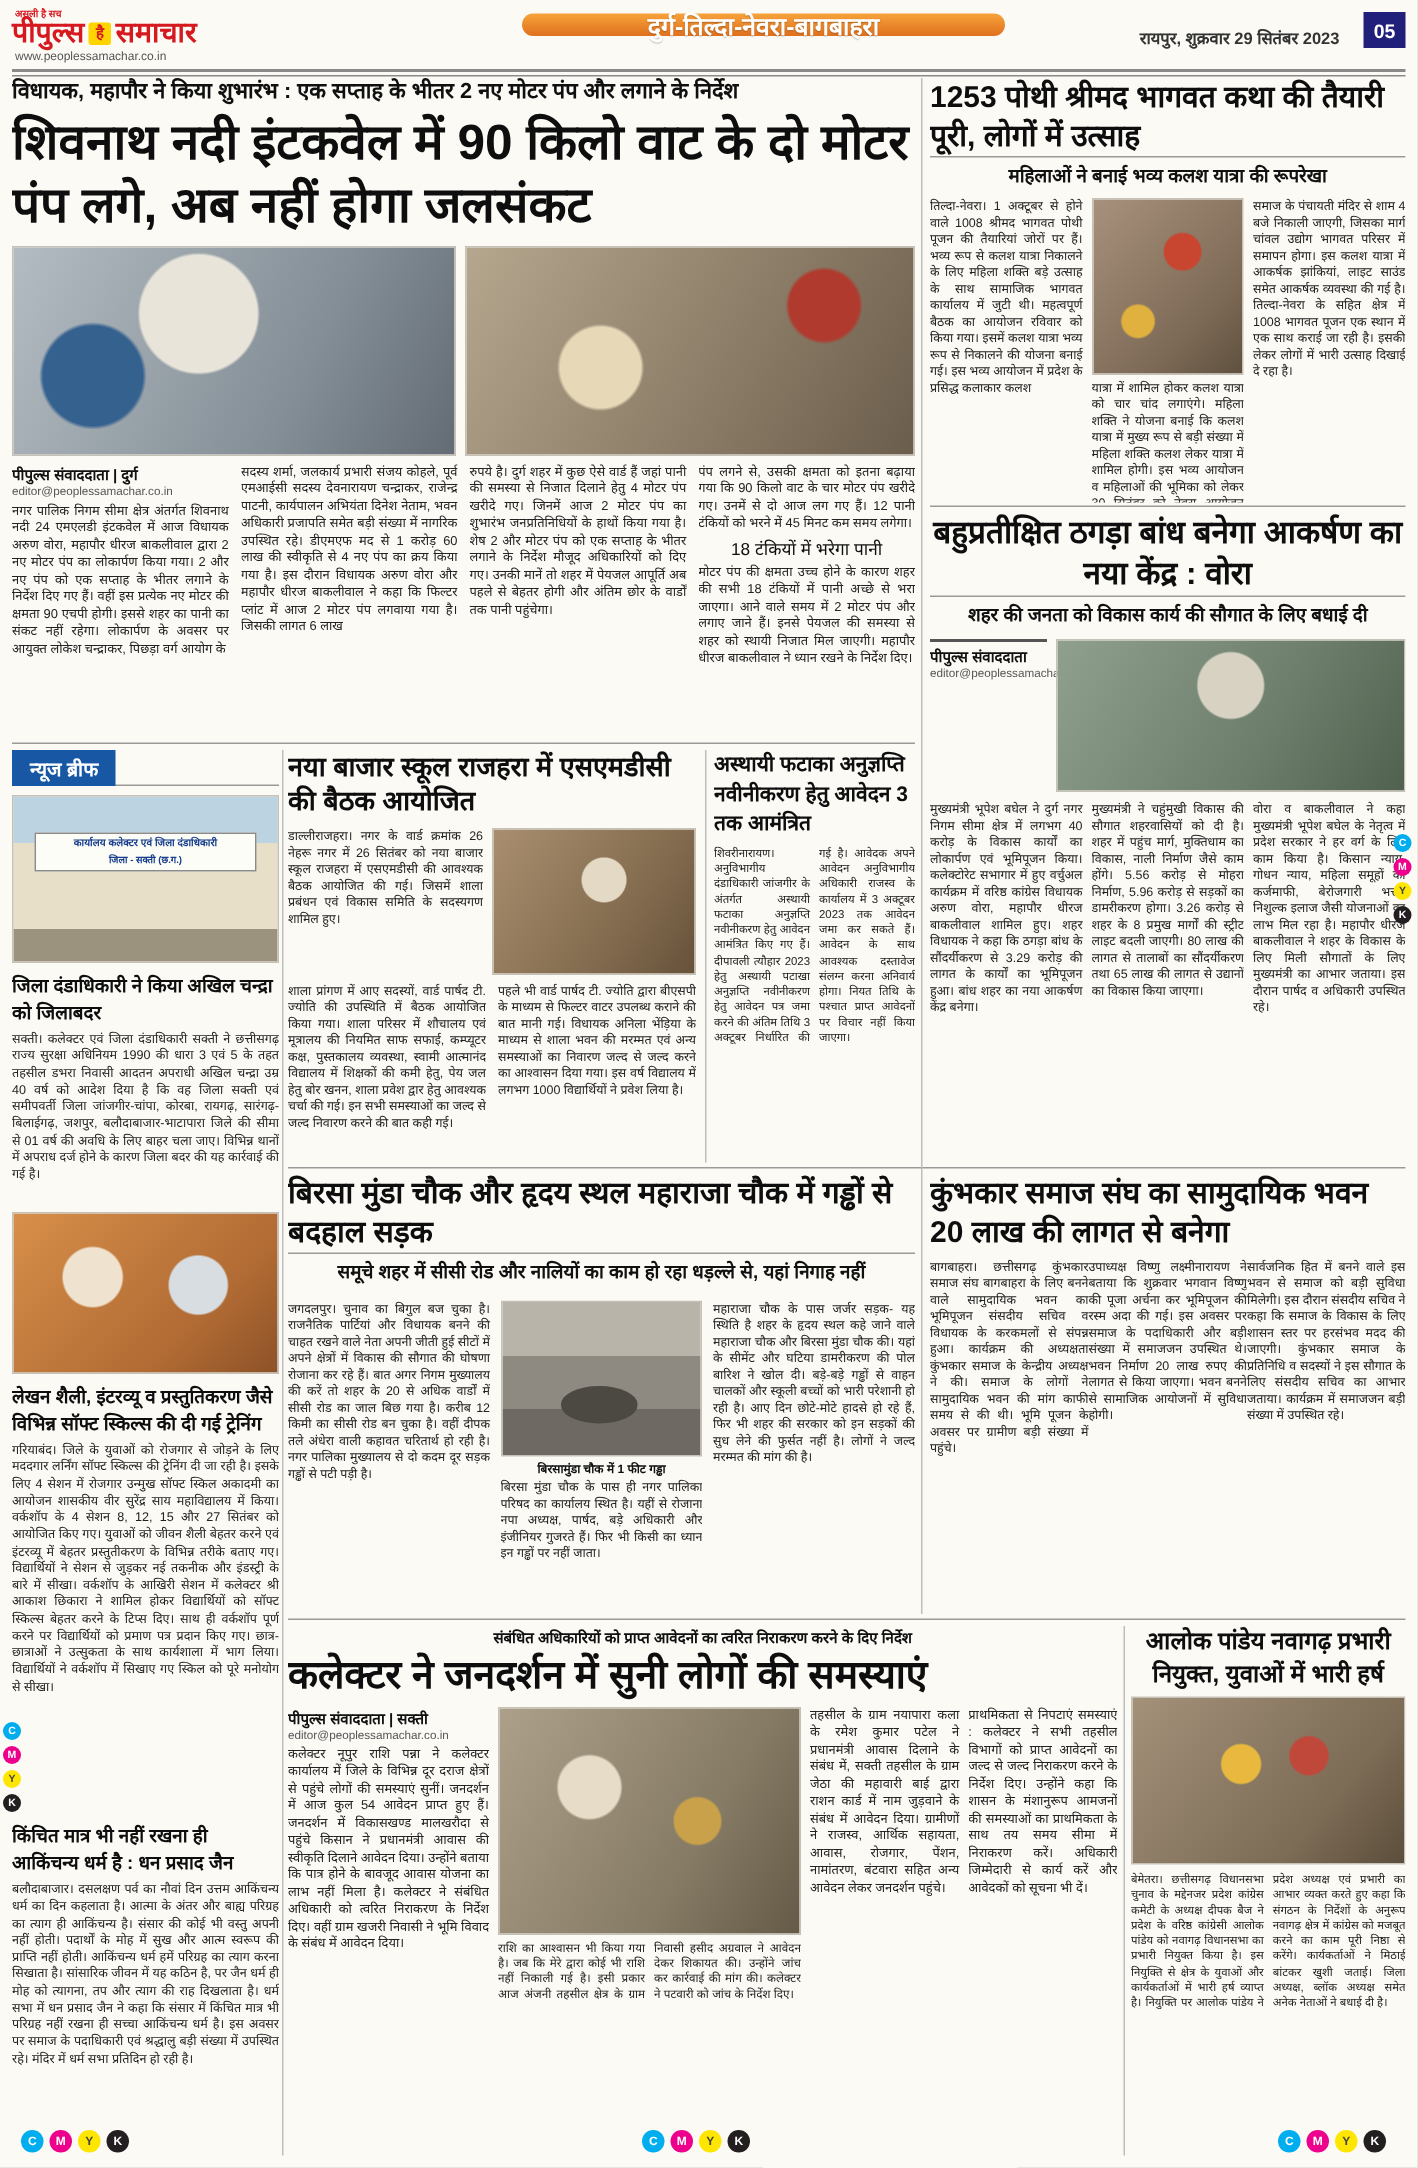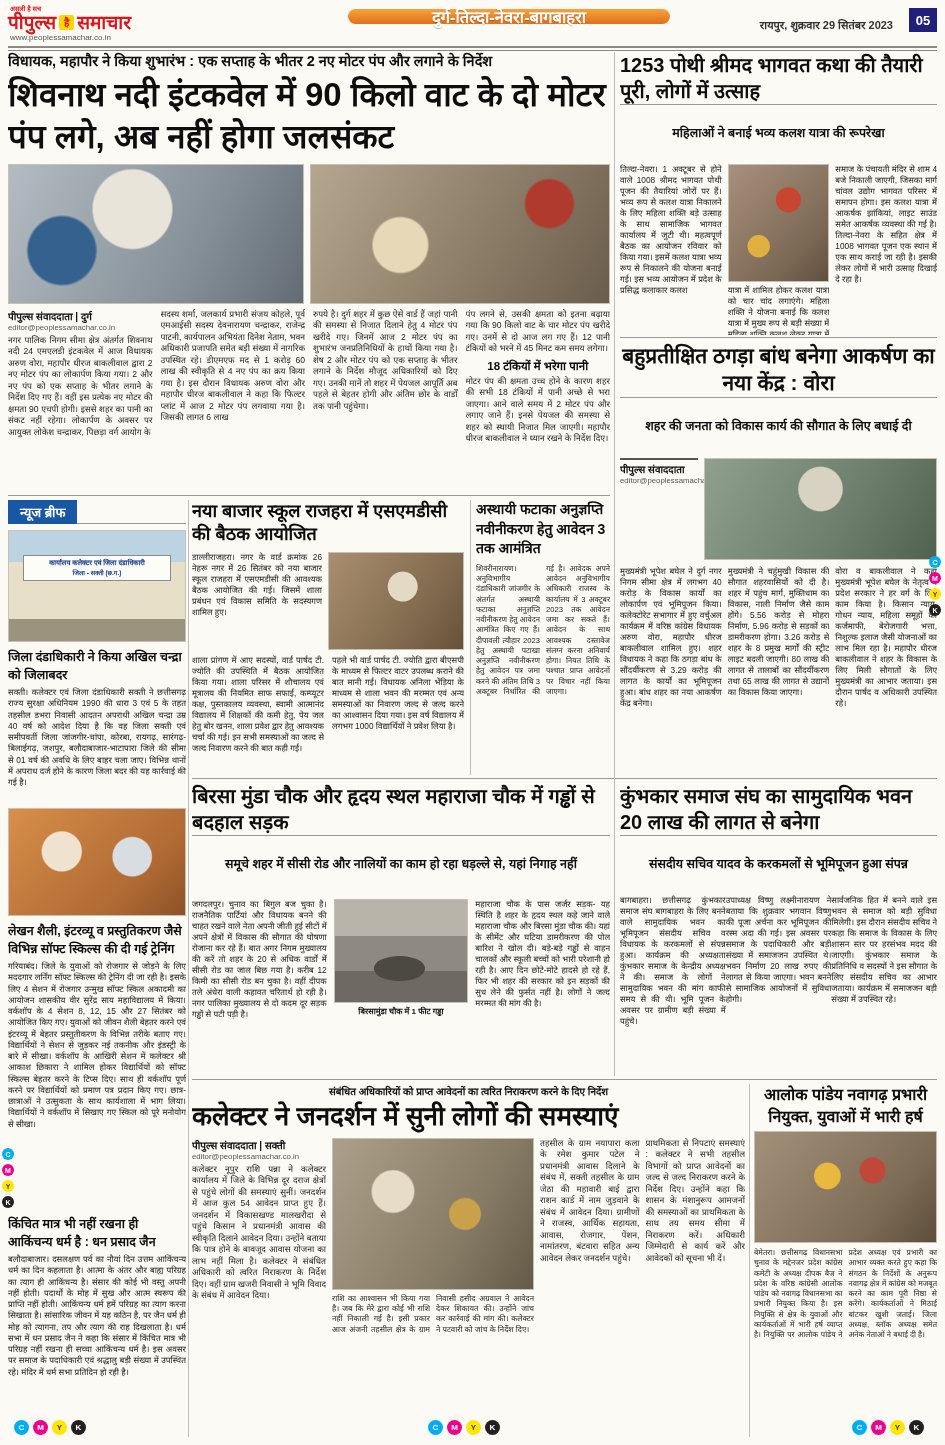--- a/index.html
+++ b/index.html
@@ -19,28 +19,28 @@
         background:linear-gradient(180deg,#f7a33b,#e0701d);color:#fff;font-weight:bold;font-size:16.5px;
         display:flex;align-items:center;justify-content:center;text-shadow:0 1px 1px rgba(0,0,0,.25)}
   .dateline{position:absolute;right:44px;top:13px;font-size:11px;font-weight:bold;color:#333}
   .page-badge{position:absolute;right:0;top:4px;width:28px;height:24px;background:#20207a;color:#fff;
         font-size:13px;font-weight:bold;display:flex;align-items:center;justify-content:center}
   .masthead-rule{position:absolute;left:8px;right:8px;top:46px;height:5px;
         border-top:2px solid #8a8a8a;border-bottom:1px solid #8a8a8a}
   
   .kicker{font-size:14.5px;font-weight:bold;color:#101010;line-height:1.3}
   .headline{font-weight:bold;color:#0e0e0e}
-  .deck{font-weight:bold;font-size:12.5px;color:#111;text-align:center;padding:19px 0;
+  .deck{font-weight:bold;font-size:12.5px;color:#111;text-align:center;padding:3px 0;
         border-top:1px solid #9a9a9a}
   .body-text{font-size:8.6px;line-height:1.34;text-align:justify;color:#222;overflow:hidden}
   .cols{display:flex;gap:8px}
   .col{flex:1;min-width:0}
   .byline-name{font-size:10px;font-weight:bold;color:#111}
   .byline-mail{font-size:7.8px;color:#555;margin-bottom:3px}
-  .subhead{font-size:11.5px;font-weight:bold;text-align:center;margin:3px 0;color:#0e0e0e}
+  .subhead{font-size:11.5px;font-weight:normal;text-align:center;margin:3px 0;color:#0e0e0e}
   .rule-h{position:absolute;height:1px;background:#9a9a9a}
   .rule-v{position:absolute;width:1px;background:#bdbdbd}
   
   .ph{position:relative;overflow:hidden;border:1px solid #c6c1b6;background:#9a948a}
   .ph-machine{background:radial-gradient(circle at 18% 62%,#35618f 0 13%,transparent 14%),
      radial-gradient(circle at 42% 32%,#e8e4da 0 20%,transparent 21%),
      linear-gradient(115deg,#b3bcc2,#848e96 65%,#636c74)}
   .ph-crowd{background:radial-gradient(circle at 80% 28%,#b03a2e 0 9%,transparent 10%),
      radial-gradient(circle at 30% 58%,#e7d9b8 0 12%,transparent 13%),
      linear-gradient(120deg,#b5a68e,#8a7b66 60%,#6b5d4c)}
@@ -254,30 +254,30 @@
   <section class="sec-birsa">
     <h2 class="headline">बिरसा मुंडा चौक और हृदय स्थल महाराजा चौक में गड्ढों से बदहाल सड़क</h2>
     <div class="deck">समूचे शहर में सीसी रोड और नालियों का काम हो रहा धड़ल्ले से, यहां निगाह नहीं</div>
     <div class="cols">
       <div class="col">
           <p class="small-text">जगदलपुर। चुनाव का बिगुल बज चुका है। राजनैतिक पार्टियां और विधायक बनने की चाहत रखने वाले नेता अपनी जीती हुई सीटों में अपने क्षेत्रों में विकास की सौगात की घोषणा रोजाना कर रहे हैं। बात अगर निगम मुख्यालय की करें तो शहर के 20 से अधिक वार्डों में सीसी रोड का जाल बिछ गया है। करीब 12 किमी का सीसी रोड बन चुका है। वहीं दीपक तले अंधेरा वाली कहावत चरितार्थ हो रही है। नगर पालिका मुख्यालय से दो कदम दूर सड़क गड्ढों से पटी पड़ी है।</p>
         </div>
       <div class="col">
         <div class="ph ph-road" style="width:100%;height:104px"></div>
         <div class="photo-caption">बिरसामुंडा चौक में 1 फीट गड्ढा</div>
+        <p class="small-text">बिरसा मुंडा चौक के पास ही नगर पालिका परिषद का कार्यालय स्थित है। यहीं से रोजाना नपा अध्यक्ष, पार्षद, बड़े अधिकारी और इंजीनियर गुजरते हैं। फिर भी किसी का ध्यान इन गड्ढों पर नहीं जाता।</p>
       </div>
       <div class="col">
           <p class="small-text">महाराजा चौक के पास जर्जर सड़क- यह स्थिति है शहर के हृदय स्थल कहे जाने वाले महाराजा चौक और बिरसा मुंडा चौक की। यहां के सीमेंट और घटिया डामरीकरण की पोल बारिश ने खोल दी। बड़े-बड़े गड्ढों से वाहन चालकों और स्कूली बच्चों को भारी परेशानी हो रही है। आए दिन छोटे-मोटे हादसे हो रहे हैं, फिर भी शहर की सरकार को इन सड़कों की सुध लेने की फुर्सत नहीं है। लोगों ने जल्द मरम्मत की मांग की है।</p>
         </div>
     </div>
   </section>
 
   <section class="sec-kumbhkar">
     <h2 class="headline">कुंभकार समाज संघ का सामुदायिक भवन 20 लाख की लागत से बनेगा</h2>
-    <div class="deck">संसदीय सचिव यादव के करकमलों से भूमिपूजन हुआ संपन्न</div>
     <div class="cols">
       <div class="col">
           <p class="small-text">बागबाहरा। छत्तीसगढ़ कुंभकार समाज संघ बागबाहरा के लिए बनने वाले सामुदायिक भवन का भूमिपूजन संसदीय सचिव व विधायक के करकमलों से संपन्न हुआ। कार्यक्रम की अध्यक्षता कुंभकार समाज के केन्द्रीय अध्यक्ष ने की। समाज के लोगों ने सामुदायिक भवन की मांग काफी समय से की थी। भूमि पूजन के अवसर पर ग्रामीण बड़ी संख्या में पहुंचे।</p>
         </div>
       <div class="col">
           <p class="small-text">उपाध्यक्ष विष्णु लक्ष्मीनारायण ने बताया कि शुक्रवार भगवान विष्णु की पूजा अर्चना कर भूमिपूजन की रस्म अदा की गई। इस अवसर पर समाज के पदाधिकारी और बड़ी संख्या में समाजजन उपस्थित थे। भवन निर्माण 20 लाख रुपए की लागत से किया जाएगा। भवन बनने से सामाजिक आयोजनों में सुविधा होगी।</p>
         </div>
       <div class="col">
           <p class="small-text">सार्वजनिक हित में बनने वाले इस भवन से समाज को बड़ी सुविधा मिलेगी। इस दौरान संसदीय सचिव ने कहा कि समाज के विकास के लिए शासन स्तर पर हरसंभव मदद की जाएगी। कुंभकार समाज के प्रतिनिधि व सदस्यों ने इस सौगात के लिए संसदीय सचिव का आभार जताया। कार्यक्रम में समाजजन बड़ी संख्या में उपस्थित रहे।</p>
         </div>

